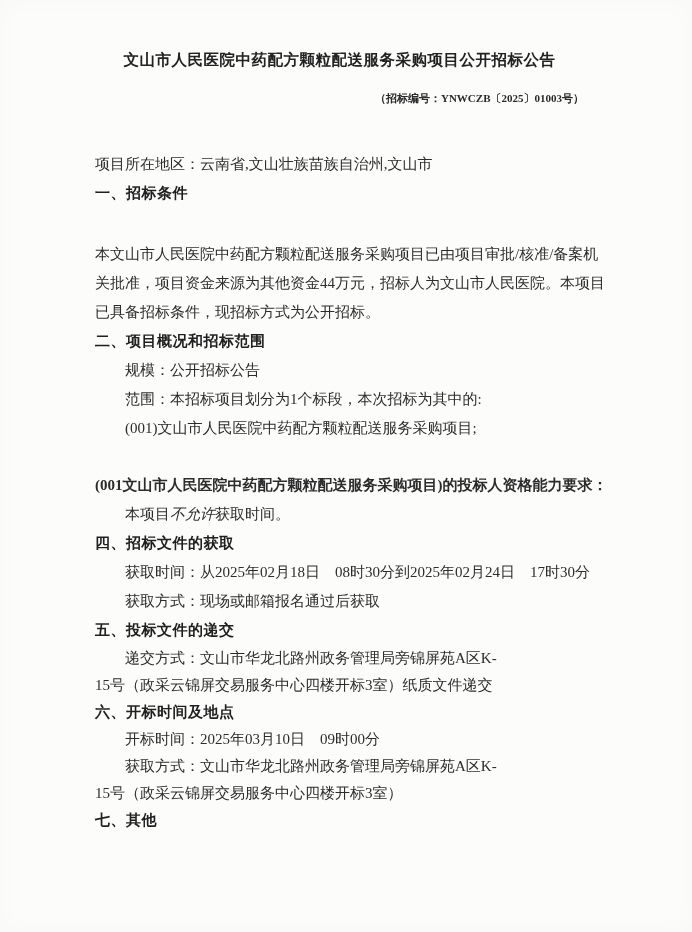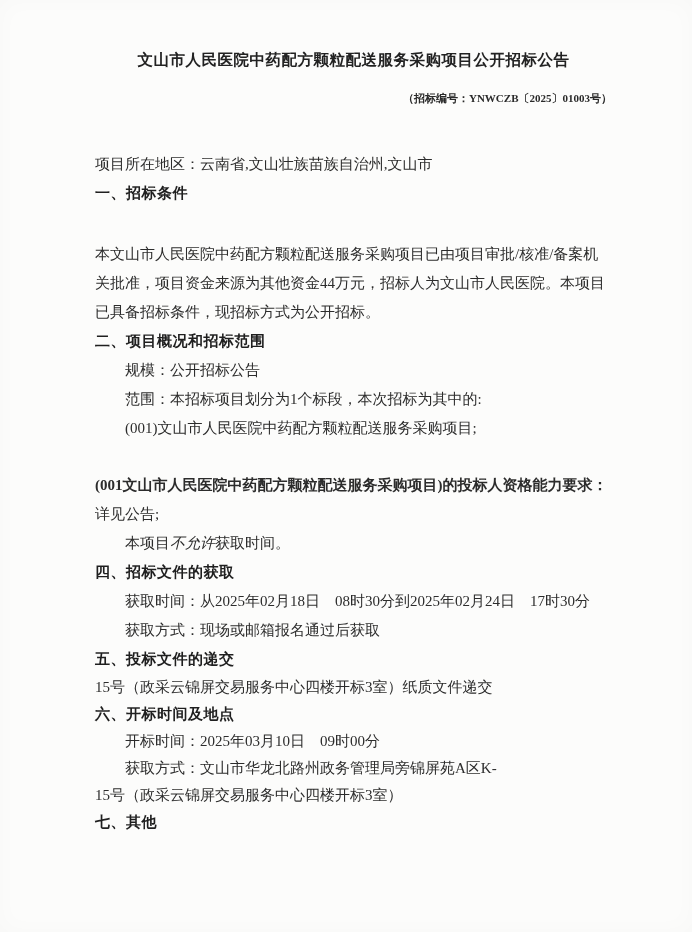--- a/index.html
+++ b/index.html
@@ -12,21 +12,21 @@
     width: 692px;
     height: 932px;
     margin: 0 auto;
     background: #fcfcfb;
     overflow: hidden;
     font-family: "Liberation Serif", "DejaVu Serif", serif;
     color: #2c2c2c;
     box-shadow: inset 0 0 24px rgba(0,0,0,0.02);
   }
   .doc {
-    padding: 50px 80px 0 95px;
+    padding: 50px 108px 0 95px;
   }
   .title {
     text-align: center;
     font-weight: 700;
     font-size: 15.5px;
     line-height: 20px;
     height: 20px;
     letter-spacing: 0.5px;
     color: #222;
     margin-bottom: 18px;
@@ -87,28 +87,28 @@
     <div class="line gap-a">本文山市人民医院中药配方颗粒配送服务采购项目已由项目审批/核准/备案机</div>
     <div class="line">关批准，项目资金来源为其他资金44万元，招标人为文山市人民医院。本项目</div>
     <div class="line">已具备招标条件，现招标方式为公开招标。</div>
 
     <div class="heading">二、项目概况和招标范围</div>
     <div class="line indent">规模：公开招标公告</div>
     <div class="line indent">范围：本招标项目划分为1个标段，本次招标为其中的:</div>
     <div class="line indent">(001)文山市人民医院中药配方颗粒配送服务采购项目;</div>
 
     <div class="line gap-b">(001文山市人民医院中药配方颗粒配送服务采购项目)的投标人资格能力要求：</div>
-    <div class="line">详见公告;</div>
     <div class="line indent"><span>本项目</span><span class="ital">不允许</span><span>获取时间。</span></div>
 
     <div class="heading">四、招标文件的获取</div>
     <div class="line indent">获取时间：从2025年02月18日　08时30分到2025年02月24日　17时30分</div>
     <div class="line indent">获取方式：现场或邮箱报名通过后获取</div>
 
     <div class="heading">五、投标文件的递交</div>
+    <div class="line compact indent">递交方式：文山市华龙北路州政务管理局旁锦屏苑A区K-</div>
     <div class="line compact">15号（政采云锦屏交易服务中心四楼开标3室）纸质文件递交</div>
 
     <div class="heading compact">六、开标时间及地点</div>
     <div class="line compact indent">开标时间：2025年03月10日　09时00分</div>
     <div class="line compact indent">获取方式：文山市华龙北路州政务管理局旁锦屏苑A区K-</div>
     <div class="line compact">15号（政采云锦屏交易服务中心四楼开标3室）</div>
 
     <div class="heading compact">七、其他</div>
 
   </div>

